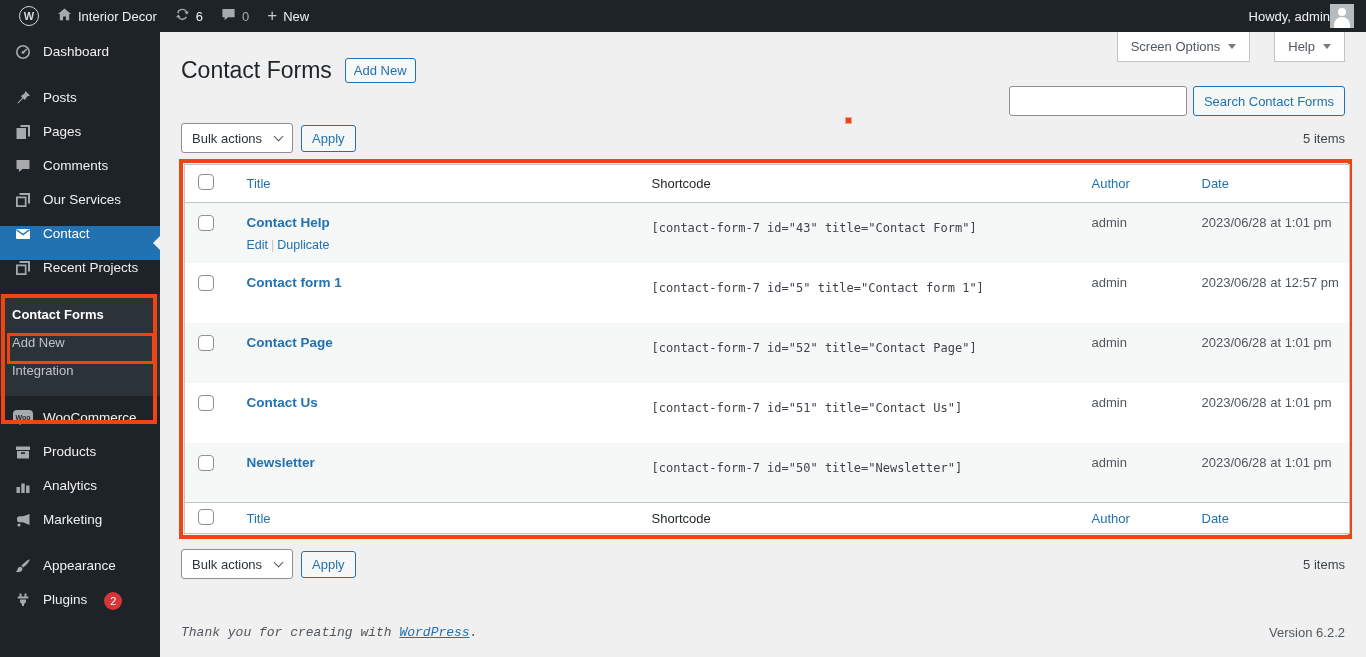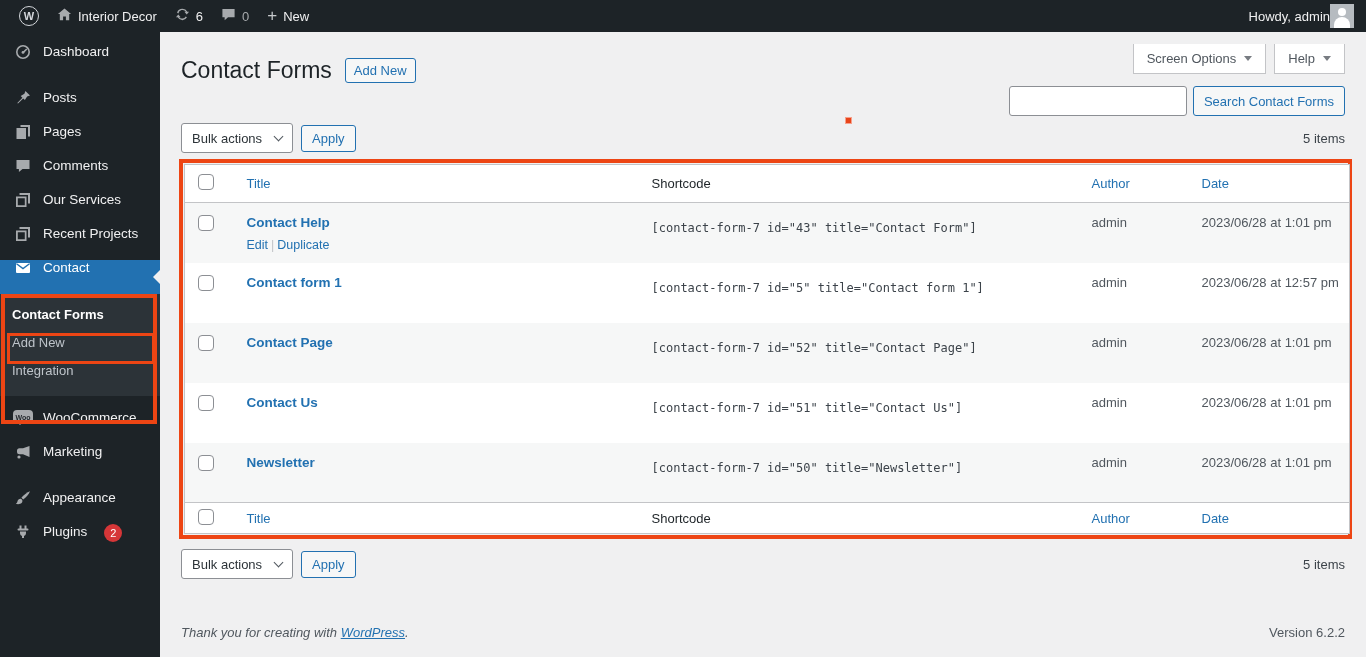--- a/index.html
+++ b/index.html
@@ -42,21 +42,21 @@
 
   
   .annot { position:absolute; border:4px solid #ed4514; pointer-events:none; z-index:60; }
   .annot-contact { left:1px; top:294px; width:156px; height:130px; }
   .annot-cforms  { left:7px; top:333px; width:148px; height:31px; border-width:3px; }
   .red-dot { position:absolute; left:845px; top:117px; width:7px; height:7px; background:#e8441a;
              border:1px solid #f6a18c; z-index:60; pointer-events:none; }
 
   
   .content { position:absolute; top:32px; left:160px; width:1206px; height:625px; }
-  .tabs { position:absolute; top:0; right:21px; display:flex; gap:8px;margin-top:12px; }
+  .tabs { position:absolute; top:0; right:21px; display:flex; gap:24px; }
   .tab { background:#fff; border:1px solid #c3c4c7; border-top:none; padding:7px 13px; color:#50575e;
          display:flex; align-items:center; gap:8px; cursor:pointer; }
   .tri-down { width:0; height:0; border-left:4px solid transparent; border-right:4px solid transparent; border-top:5px solid #787c82; }
 
   .title-row { padding:24px 0 0 21px; display:flex; align-items:center; gap:13px; }
   .page-title { font-size:23px; font-weight:400; color:#1d2327; line-height:29px; }
   .btn { background:#f6f7f7; border:1px solid #2271b1; border-radius:3px; color:#2271b1; font-size:13px;
          padding:5px 10px; cursor:pointer; font-family:inherit; }
   .btn.small { padding:4px 8px; }
 
@@ -89,21 +89,21 @@
   .row-actions { margin-top:8px; font-size:12.5px; }
   .row-actions a { color:#2271b1; }
   .row-actions .sep { color:#c3c4c7; padding:0 3px; }
   .shortcode { font-family:"DejaVu Sans Mono", monospace; font-size:12px; color:#3c434a; display:inline-block; margin-top:6px; }
   .td-author, .td-date { color:#50575e; padding-right:8px; }
   input[type="checkbox"] { appearance:none; -webkit-appearance:none; width:16px; height:16px; border:1px solid #8c8f94;
                            border-radius:4px; background:#fff; cursor:pointer; margin:0; }
 
   
   .page-footer { margin:46px 21px 0 21px; display:flex; justify-content:space-between; align-items:center; color:#50575e; }
-  .thanks { font-style:italic; }
+  .thanks { font-style:italic;font-family:Liberation Mono, monospace; }
   .thanks a { color:#2271b1; text-decoration:underline; font-style:italic; }
 </style>
 </head>
 <body>
 
 <div class="adminbar">
   <span class="ab-item">
       <span class="wp-ring">W</span>
     </span>
   <span class="ab-item">
@@ -179,50 +179,70 @@
   </div>
   <div class="menu-item">
     <span class="mi-icon">
       <svg width="16" height="16" viewBox="0 0 16 16">
           <path d="M4.5 1H15v10.5h-2V3H4.5z"></path>
           <path fill-rule="evenodd" d="M1 4.5h10.5V15H1zm1.8 1.8v7h7v-7z"></path>
         </svg>
     </span>
     <span>Our Services</span>
   </div>
+  <div class="menu-item active">
+    <span class="mi-icon">
+      <svg width="16" height="16" viewBox="0 0 16 16">
+          <rect x="1" y="3" width="14" height="10" rx="1" fill="#fff"></rect>
+          <path d="M1.5 3.8L8 8.6l6.5-4.8" fill="none" stroke="#2271b1" stroke-width="1.4"></path>
+        </svg>
+    </span>
+    <span>Contact</span>
+    <span class="active-arrow"></span>
+  </div>
   <div class="menu-item">
     <span class="mi-icon">
       <svg width="16" height="16" viewBox="0 0 16 16">
           <path d="M4.5 1H15v10.5h-2V3H4.5z"></path>
           <path fill-rule="evenodd" d="M1 4.5h10.5V15H1zm1.8 1.8v7h7v-7z"></path>
         </svg>
     </span>
     <span>Recent Projects</span>
-  </div>
-  <div class="menu-item active">
-    <span class="mi-icon">
-      <svg width="16" height="16" viewBox="0 0 16 16">
-          <rect x="1" y="3" width="14" height="10" rx="1" fill="#fff"></rect>
-          <path d="M1.5 3.8L8 8.6l6.5-4.8" fill="none" stroke="#2271b1" stroke-width="1.4"></path>
-        </svg>
-    </span>
-    <span>Contact</span>
-    <span class="active-arrow"></span>
   </div>
   <div class="submenu">
     <div class="submenu-item current">Contact Forms</div>
     <div class="submenu-item">Add New</div>
     <div class="submenu-item">Integration</div>
   </div>
   <div class="menu-sep" style="height:14px;"></div>
   <div class="menu-item">
     <span class="mi-icon">
         <span class="woo-bubble">Woo</span>
       </span>
     <span>WooCommerce</span>
+  </div>
+  <div class="menu-item">
+    <span class="mi-icon">
+      <svg width="16" height="16" viewBox="0 0 16 16">
+          <path d="M1 2.5h14V6H1z"></path>
+          <path d="M2 7h12v7.5H2z"></path>
+          <rect x="6" y="8.3" width="4" height="1.6" fill="#1d2327"></rect>
+        </svg>
+    </span>
+    <span>Products</span>
+  </div>
+  <div class="menu-item">
+    <span class="mi-icon">
+      <svg width="16" height="16" viewBox="0 0 16 16">
+          <rect x="1.5" y="9" width="3.4" height="6"></rect>
+          <rect x="6.3" y="5.5" width="3.4" height="9.5"></rect>
+          <rect x="11.1" y="7.5" width="3.4" height="7.5"></rect>
+        </svg>
+    </span>
+    <span>Analytics</span>
   </div>
   <div class="menu-item">
     <span class="mi-icon">
       <svg width="16" height="16" viewBox="0 0 16 16">
           <path d="M14.5 2v11l-6.5-2.8H4.5A2.5 2.5 0 012 7.7v-.9a2.5 2.5 0 012.5-2.5H8z"></path>
           <circle cx="4" cy="13" r="1.6"></circle>
         </svg>
     </span>
     <span>Marketing</span>
   </div>

